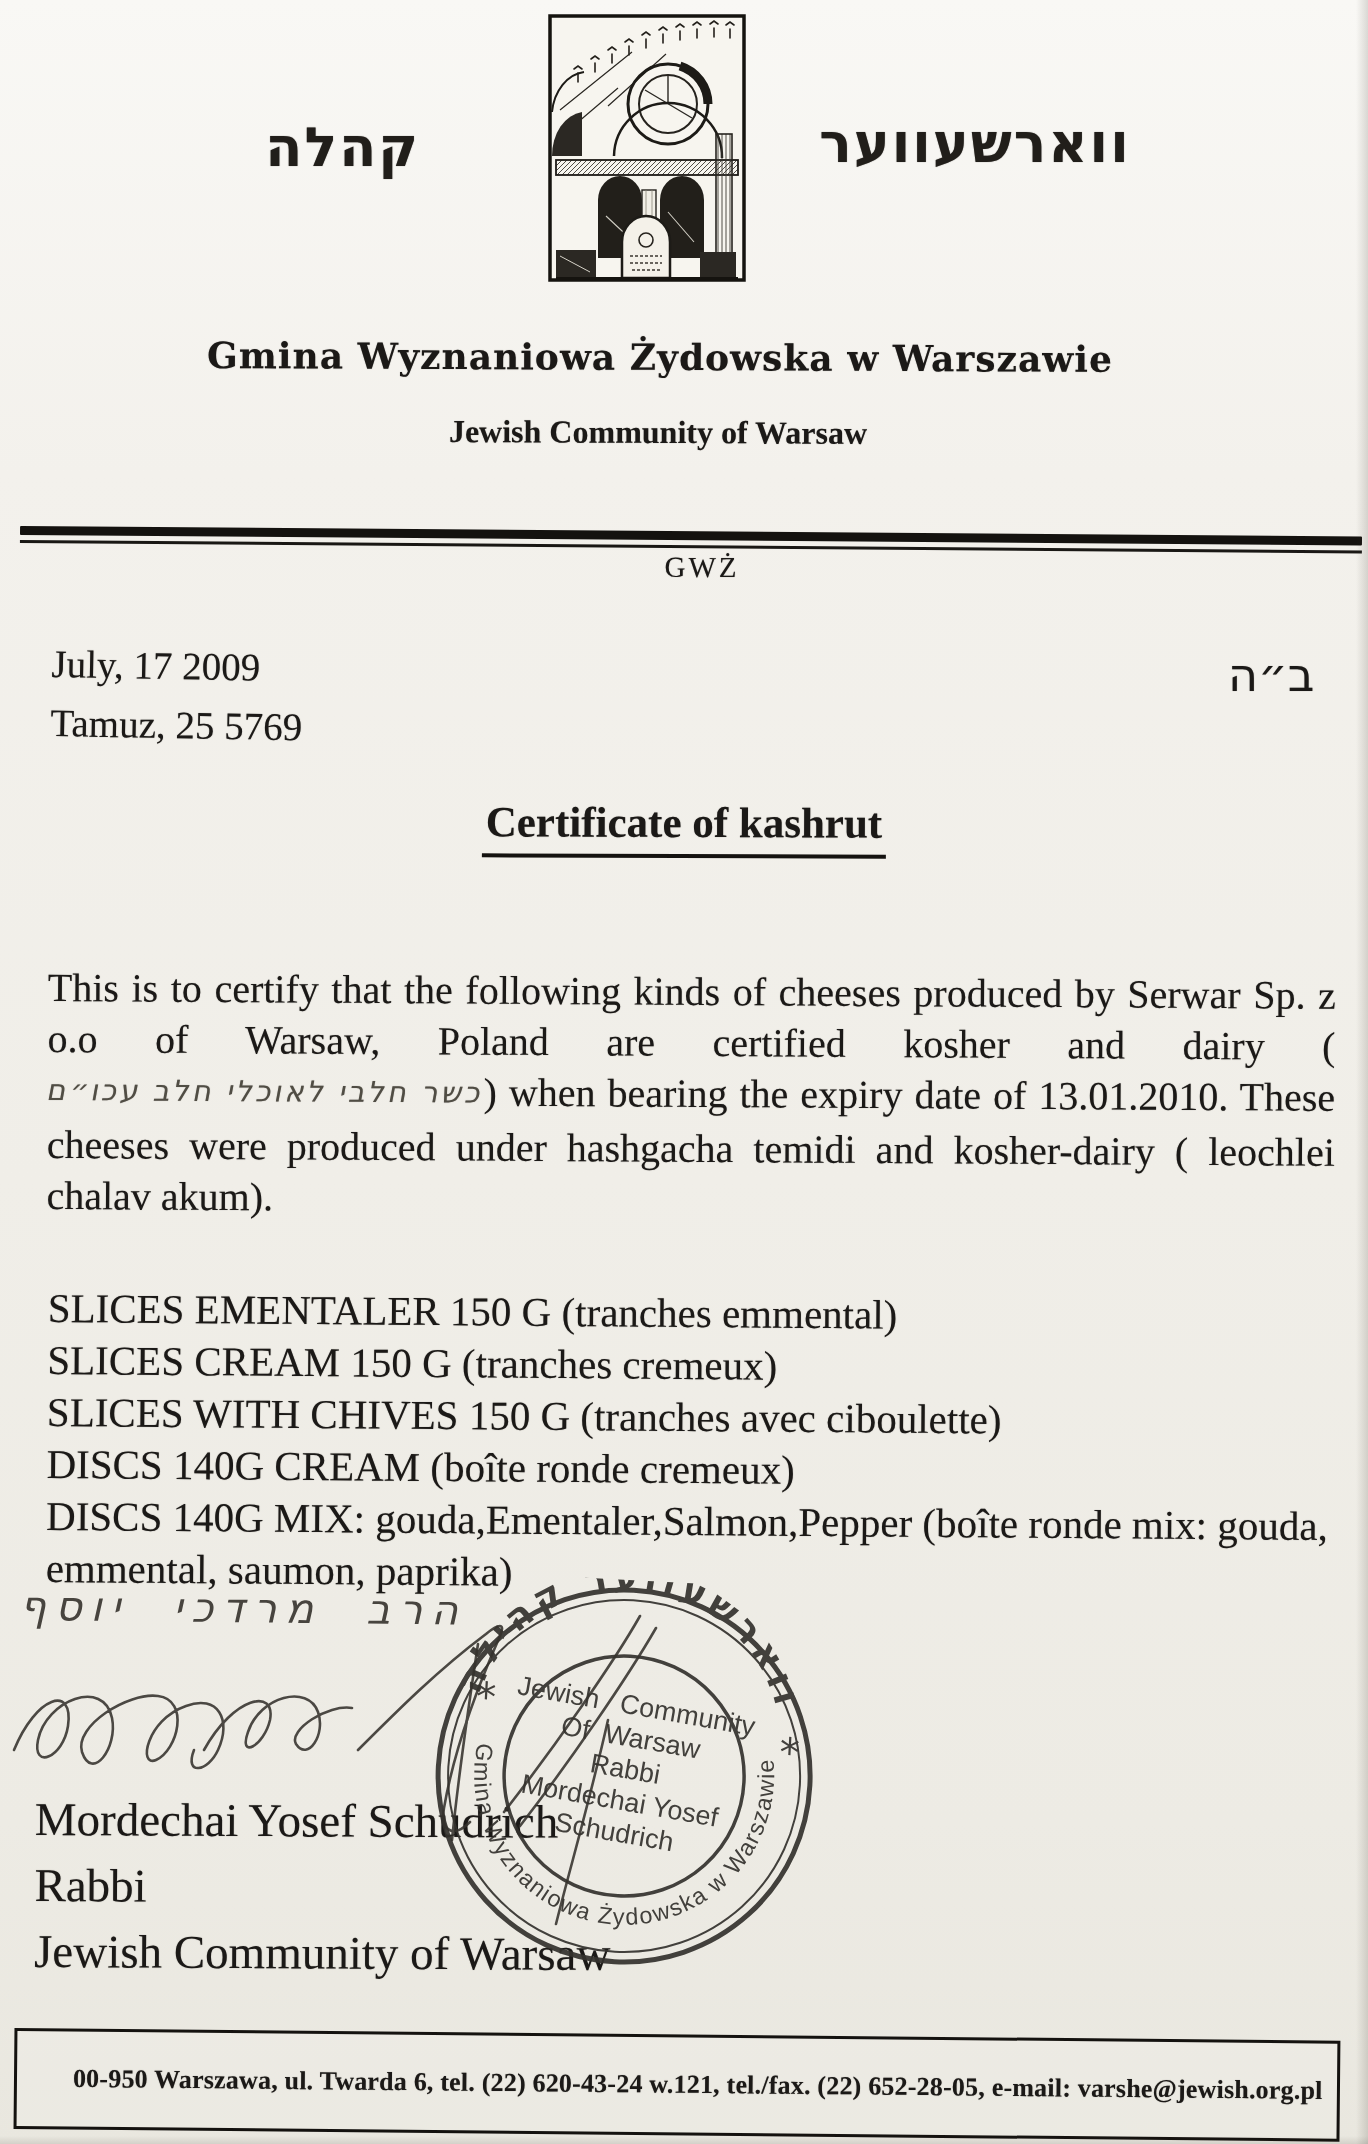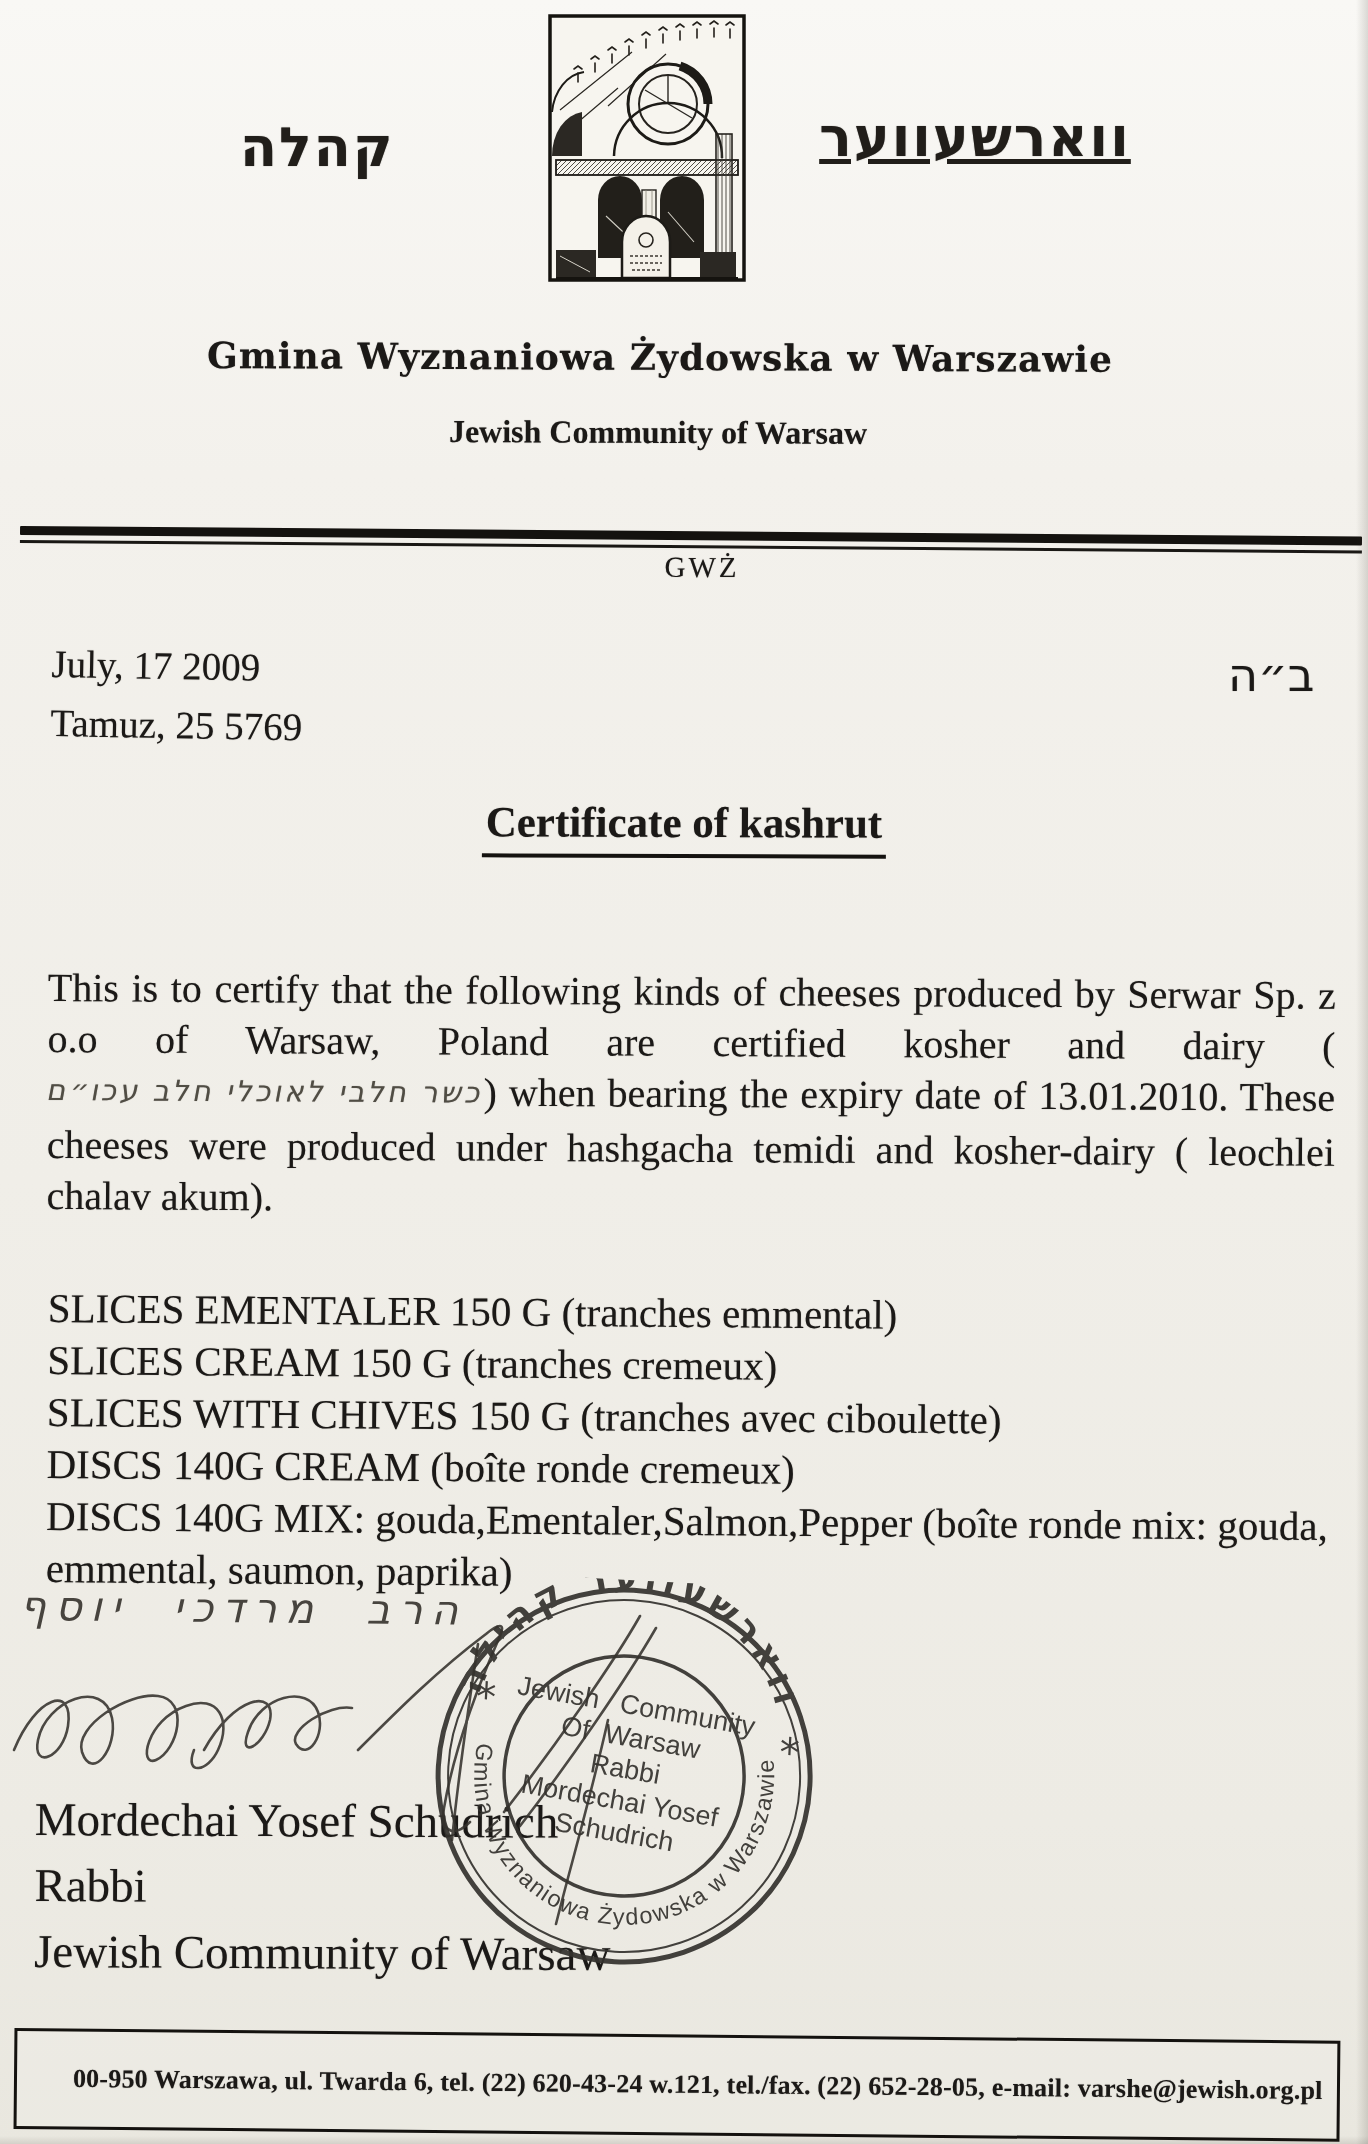--- a/index.html
+++ b/index.html
@@ -38,21 +38,21 @@
   .footer-box{left:14px;top:2028px;width:1320px;height:95px;border:3px solid #14120f;
     transform:rotate(.55deg);transform-origin:left center;background:rgba(255,255,255,.12);}
   .footer-box .txt{position:absolute;left:56px;top:50%;transform:translateY(-52%);
     font-weight:bold;font-size:26px;letter-spacing:.2px;white-space:nowrap;}
   .edge-r{right:0;top:0;width:12px;height:100%;background:linear-gradient(90deg,rgba(0,0,0,0),rgba(55,50,40,.16));}
   .edge-b{left:0;bottom:0;width:100%;height:8px;background:linear-gradient(180deg,rgba(0,0,0,0),rgba(55,50,40,.12));}
 </style>
 </head>
 <body>
 
-<div class="abs heb-big" style="left:240px;top:116px;width:180px;text-align:left;">קהלה</div>
+<div class="abs heb-big" style="left:240px;top:116px;width:180px;text-align:right;">קהלה</div>
 
 <div class="abs" style="left:548px;top:14px;">
   <svg width="198" height="268" viewBox="0 0 198 268">
     <defs>
       <pattern id="hatchD" width="5" height="5" patternUnits="userSpaceOnUse">
         <path d="M0 5 L5 0" stroke="#3c3933" stroke-width="0.9"></path>
       </pattern>
       <pattern id="hatchV" width="4" height="4" patternUnits="userSpaceOnUse">
         <path d="M2 0 V4" stroke="#3c3933" stroke-width="0.9"></path>
       </pattern>
@@ -88,21 +88,21 @@
     <rect x="8" y="236" width="40" height="28" fill="#2b2823"></rect>
     <rect x="152" y="238" width="36" height="26" fill="#2b2823"></rect>
     <path d="M12 242 l30 16" stroke="#d8d5ca" stroke-width="1"></path>
     <path d="M74 228 a24 26 0 0 1 48 0 v36 h-48 z" fill="#f4f1e9" stroke="#1d1b17" stroke-width="2.5"></path>
     <circle cx="98" cy="226" r="7" fill="none" stroke="#26231e" stroke-width="1.6"></circle>
     <path d="M82 242 h32 M82 249 h32 M84 256 h28" stroke="#3a362f" stroke-width="1.6" stroke-dasharray="3 2"></path>
     <path d="M8 264 h182" stroke="#15130f" stroke-width="2"></path>
   </svg>
 </div>
 
-<div class="abs heb-big" style="left:815px;top:106px;width:320px;text-align:center;text-decoration:underline;">ווארשעווער</div>
+<div class="abs heb-big" style="left:815px;top:112px;width:320px;text-align:center;">ווארשעווער</div>
 
 <div class="abs org-pl ink">Gmina Wyznaniowa Żydowska w Warszawie</div>
 <div class="abs org-en ink">Jewish Community of Warsaw</div>
 
 <div class="abs rule">
   <div class="bar"></div>
   <div class="thin"></div>
 </div>
 <div class="abs gwz ink">GWŻ</div>
 

